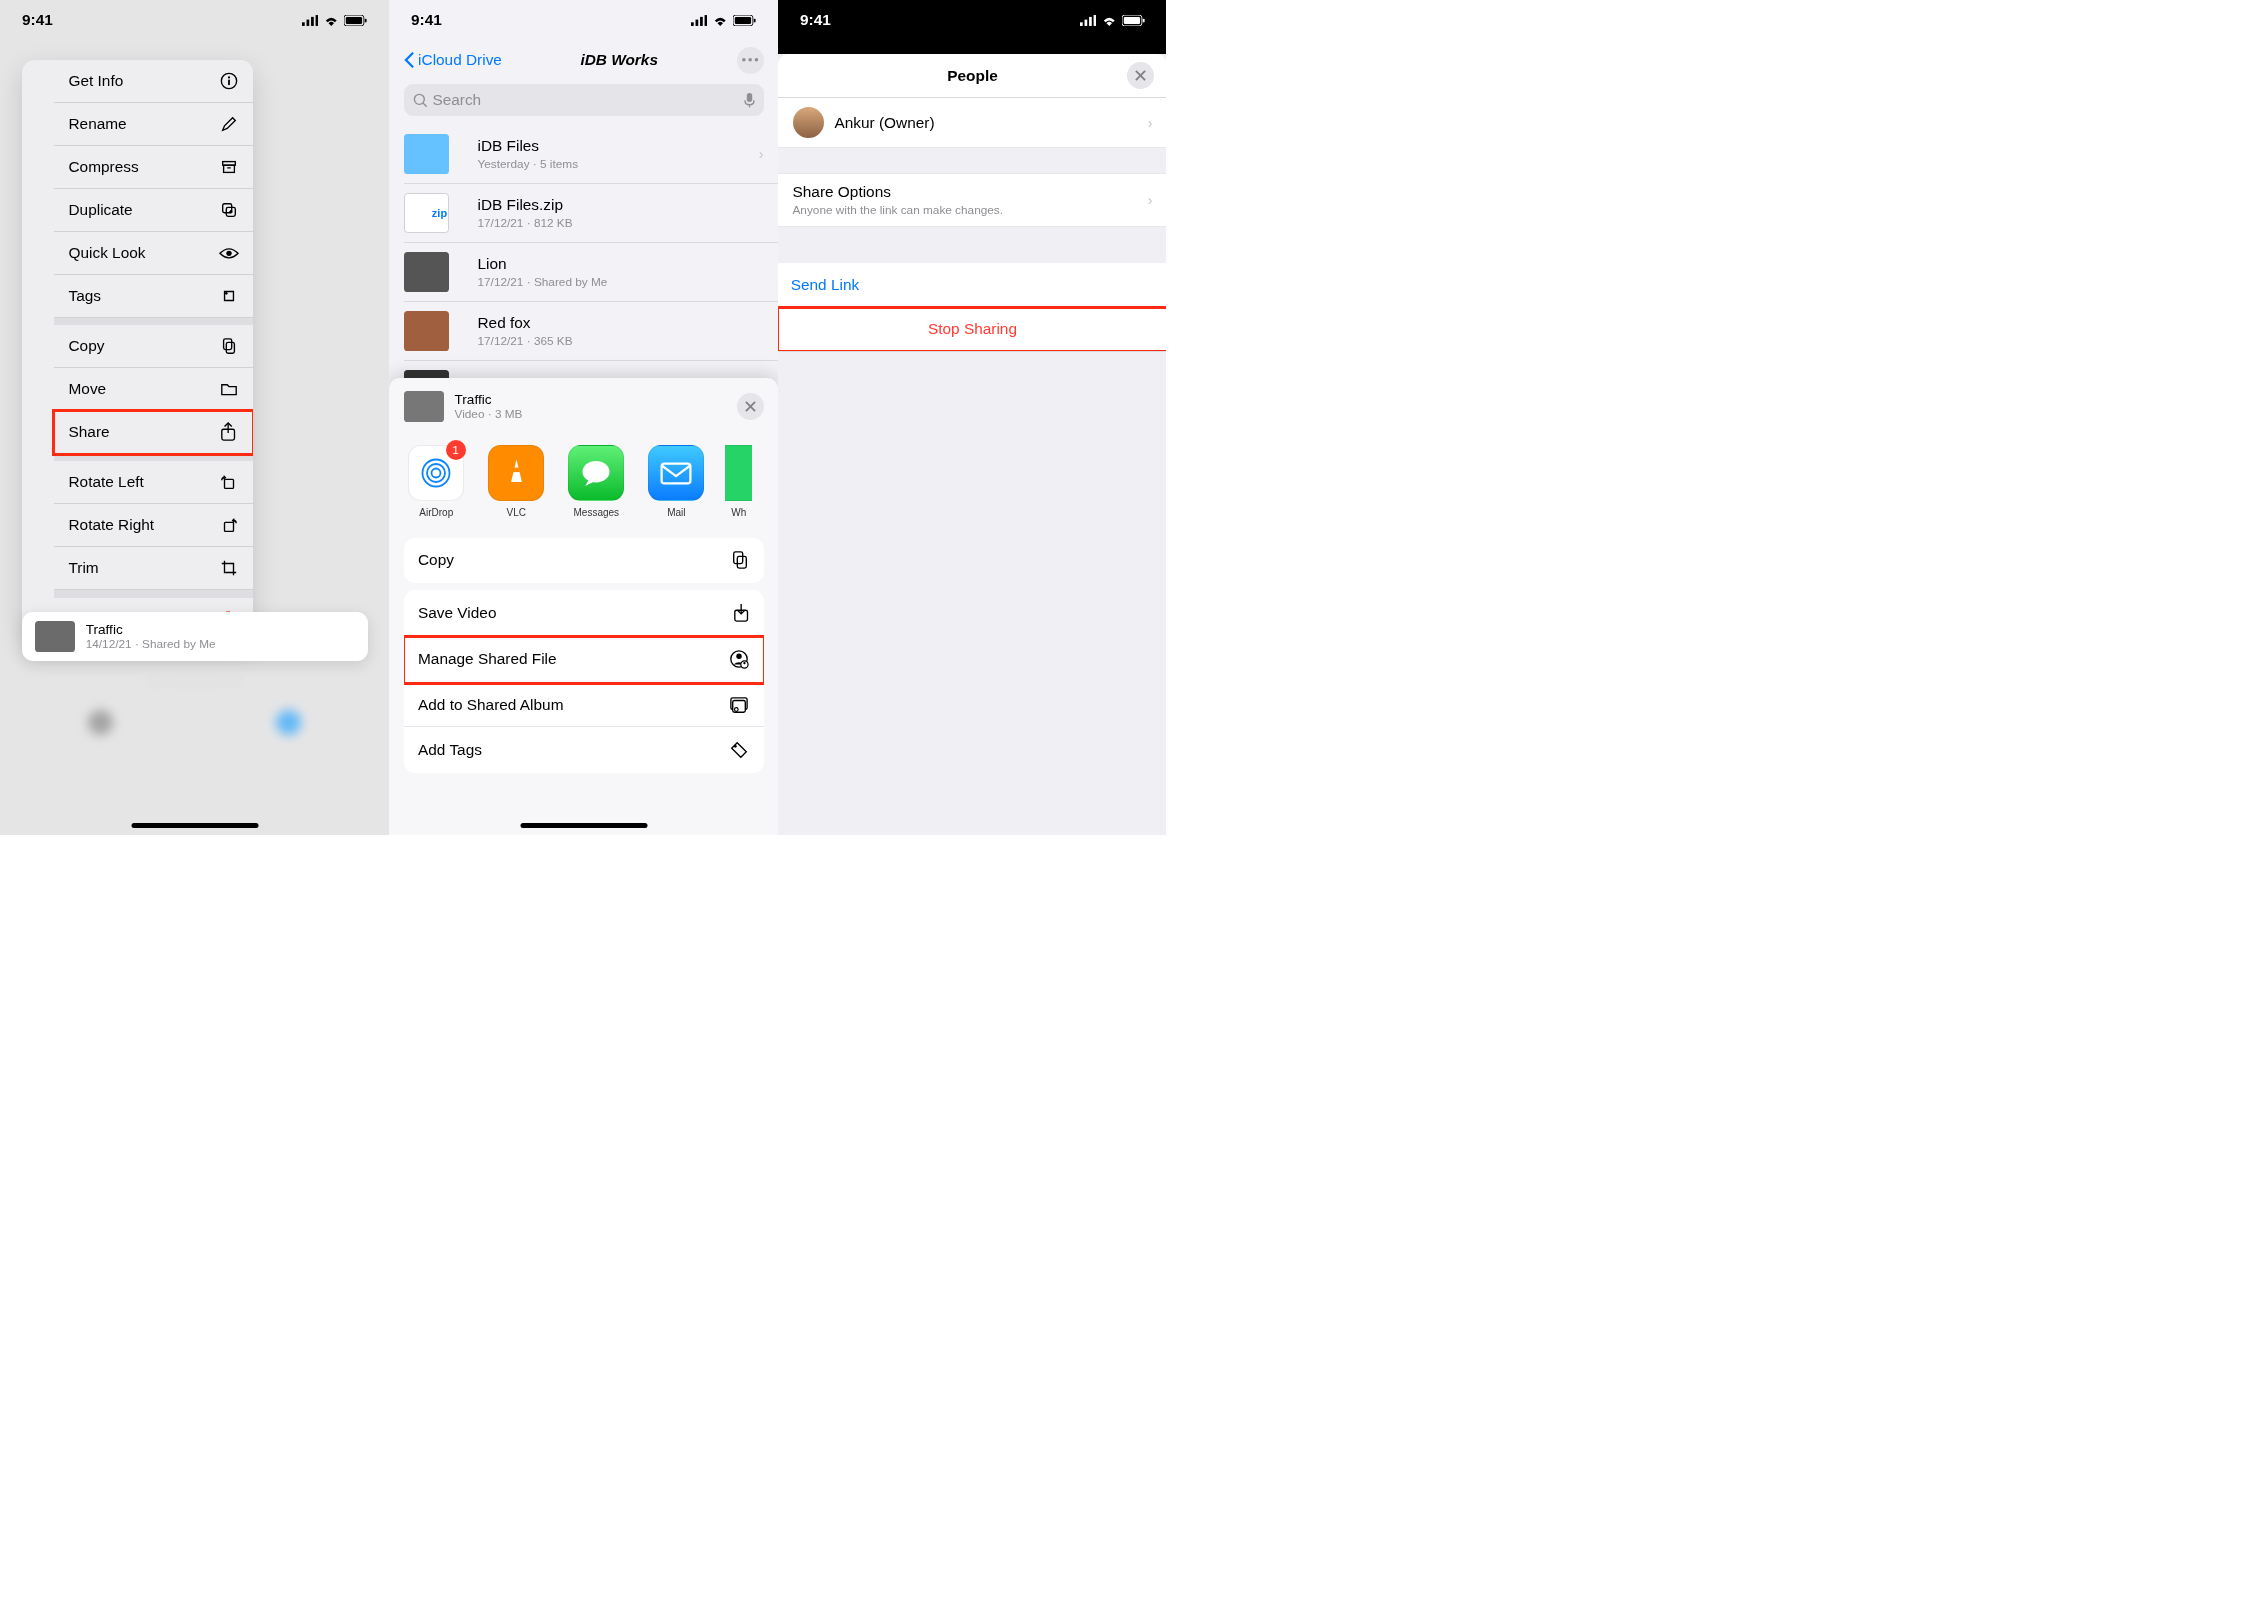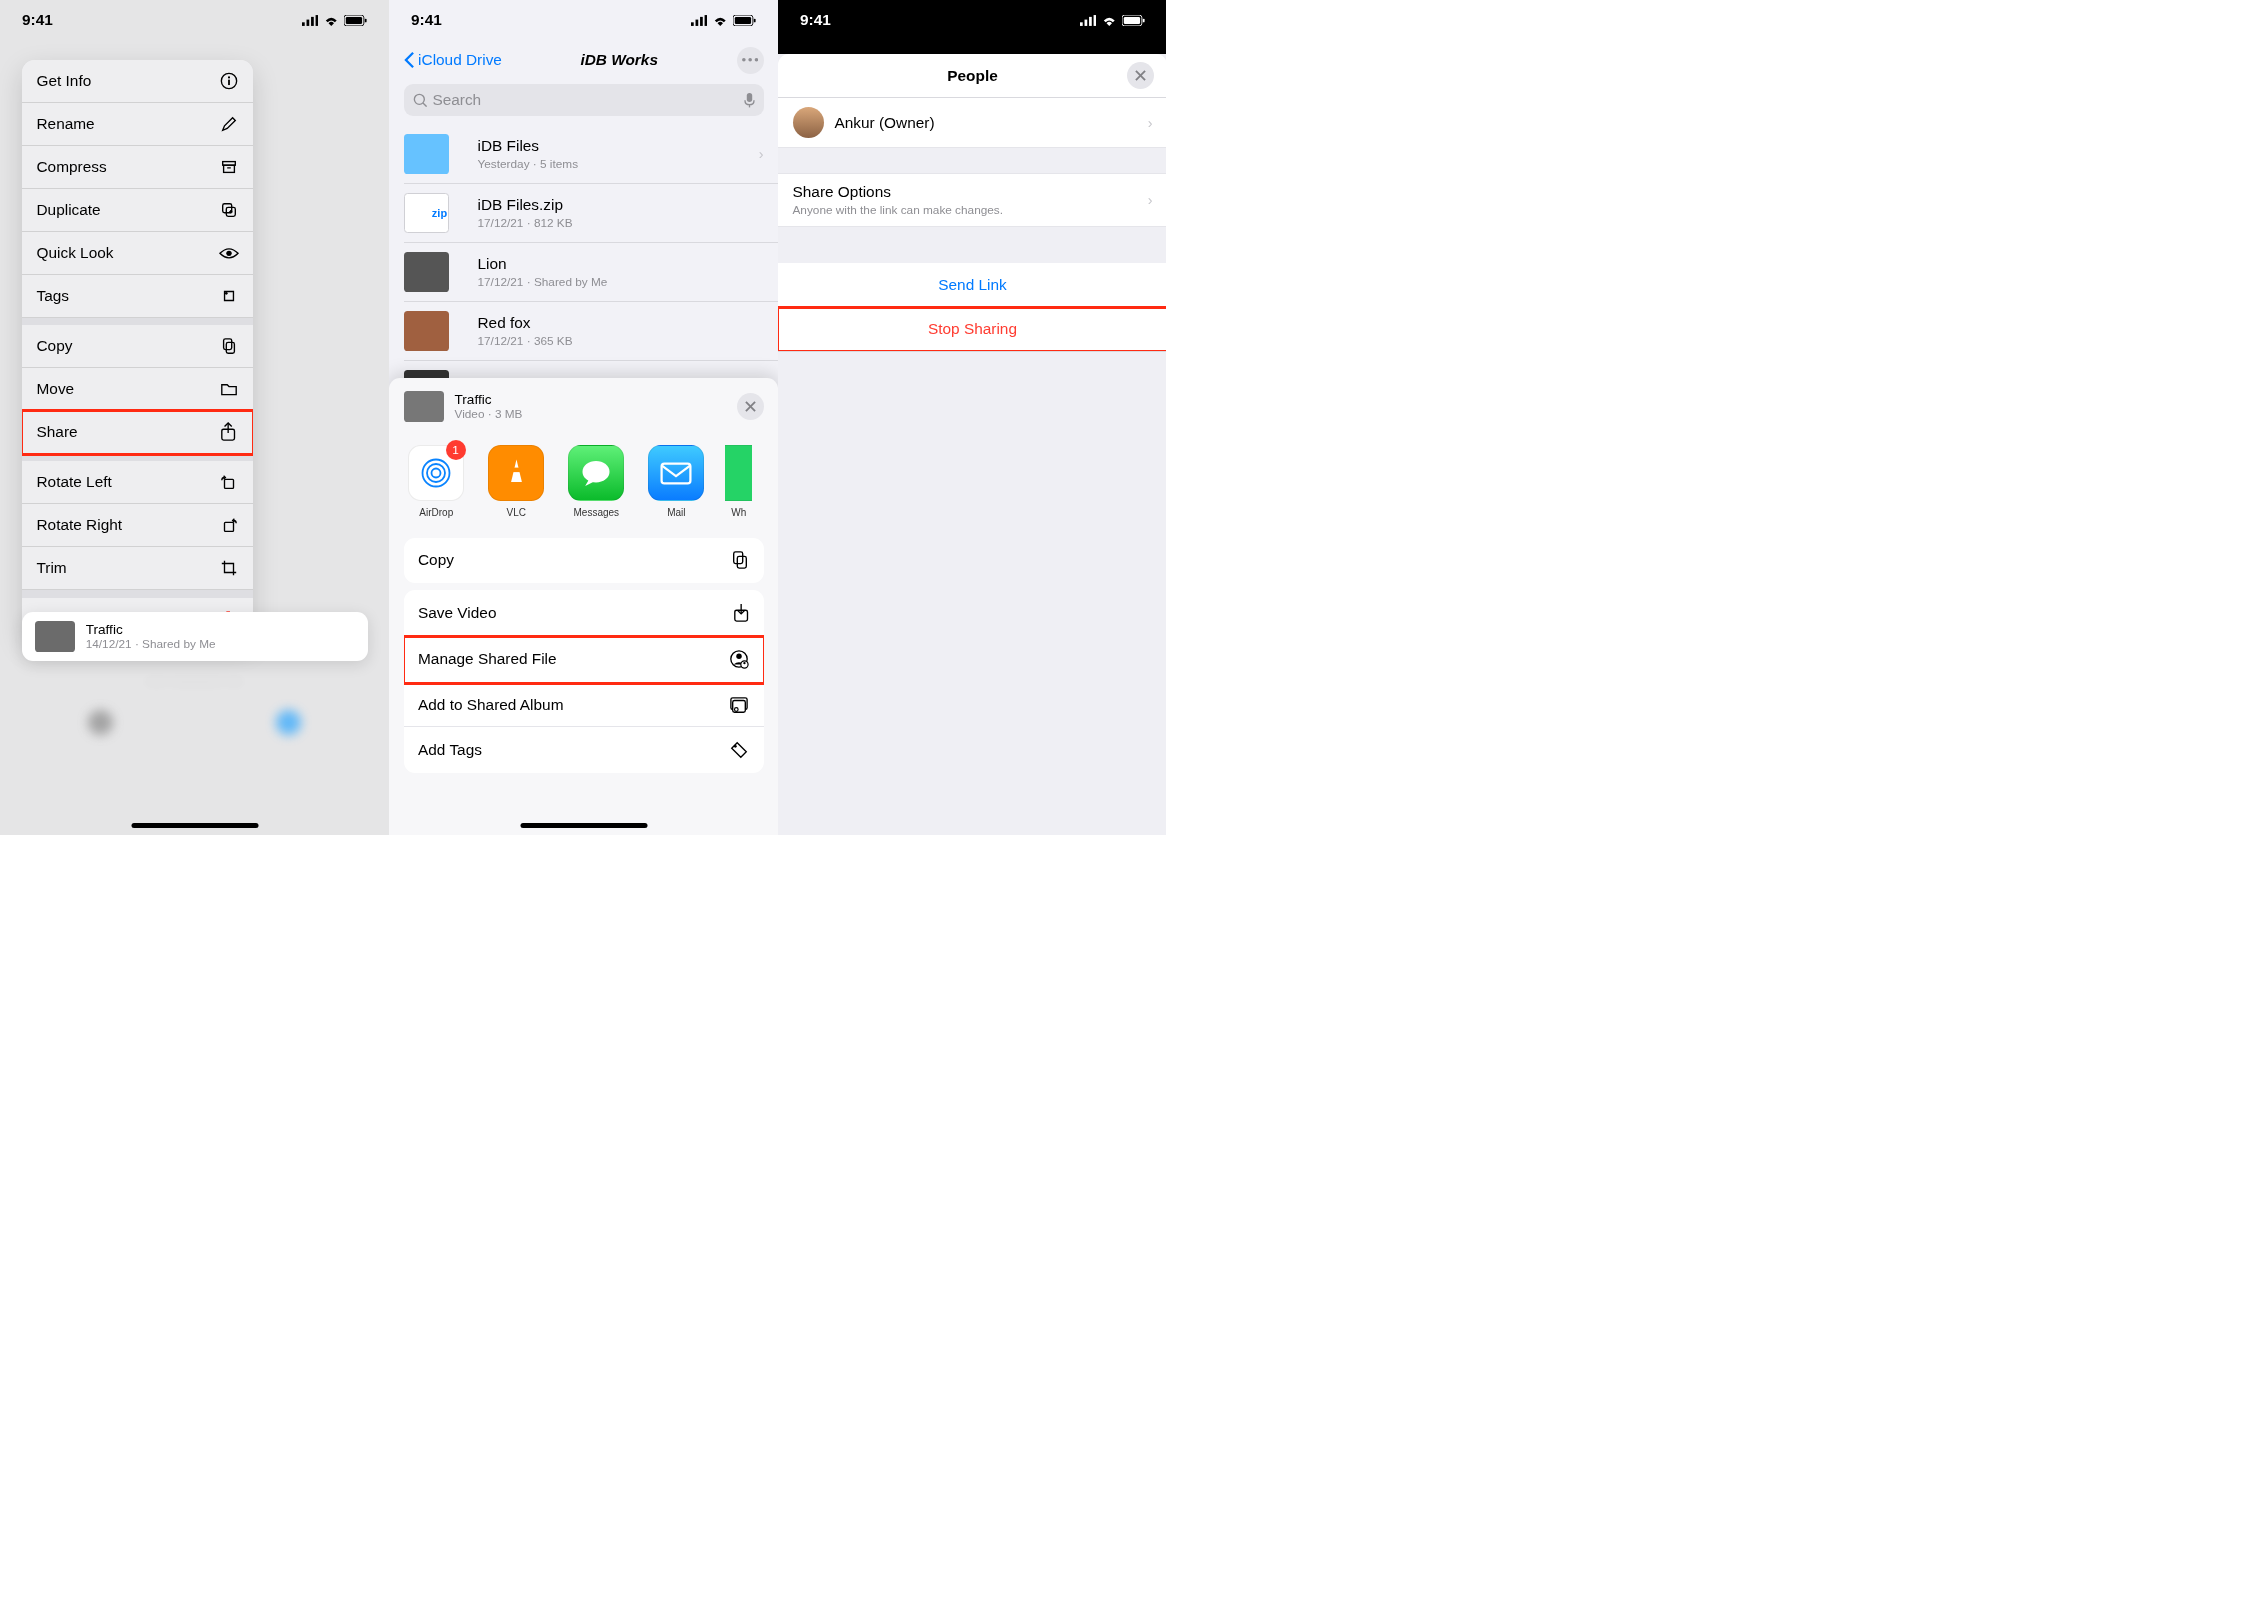--- a/index.html
+++ b/index.html
@@ -35,20 +35,21 @@
   .status-icons svg { display: block; }
   
   .context-menu {
     position: absolute;
     top: 60px; left: 22px;
     width: 231px;
     background: #eeeef0;
     border-radius: 12.7px;
     overflow: hidden;
     box-shadow: 0 9px 27px rgba(0,0,0,0.15);
+    padding-left: 32px;
   }
   .menu-item {
     display: flex;
     justify-content: space-between;
     align-items: center;
     padding: 11px 14.5px;
     font-size: 15.4px;
     border-bottom: 0.5px solid rgba(0,0,0,0.12);
     background: #eeeef0;
   }
@@ -146,21 +147,21 @@
   .person-row { display:flex; align-items:center; gap:11px; padding:9px 14.5px; border-bottom:0.5px solid #e5e5ea;}
   .avatar { width:31px; height:31px; border-radius:50%; background:linear-gradient(#d9a77a,#8c6244);}
   .person-row .name { font-size:15.4px; flex:1;}
   .person-row .chev { color:#c7c7cc;}
   .section-gap { height:25px; background:#efeff4;}
   .opt-row { padding:9px 14.5px; border-top:0.5px solid #e5e5ea; border-bottom:0.5px solid #e5e5ea; display:flex; align-items:center;}
   .opt-row .info .title { font-size:15.4px;}
   .opt-row .info .sub { font-size:11.8px; color:#8e8e93; margin-top:1.8px;}
   .opt-row .chev { margin-left:auto; color:#c7c7cc;}
   .action3 { background:#fff; }
-  .link-row { text-align:center; padding:12.7px; color:#007aff; font-size:15.4px; border-bottom:0.5px solid #e5e5ea;}
+  .link-row { padding:12.7px; color:#007aff; font-size:15.4px; border-bottom:0.5px solid #e5e5ea;}
   .stop-row { text-align:center; padding:12.7px; color:#ff3b30; font-size:15.4px;}
   svg { display:block; }
 </style>
 </head>
 <body>
 
 <div class="phone phone1">
   <div class="status-bar">
     <span>9:41</span>
     <div class="status-icons">

